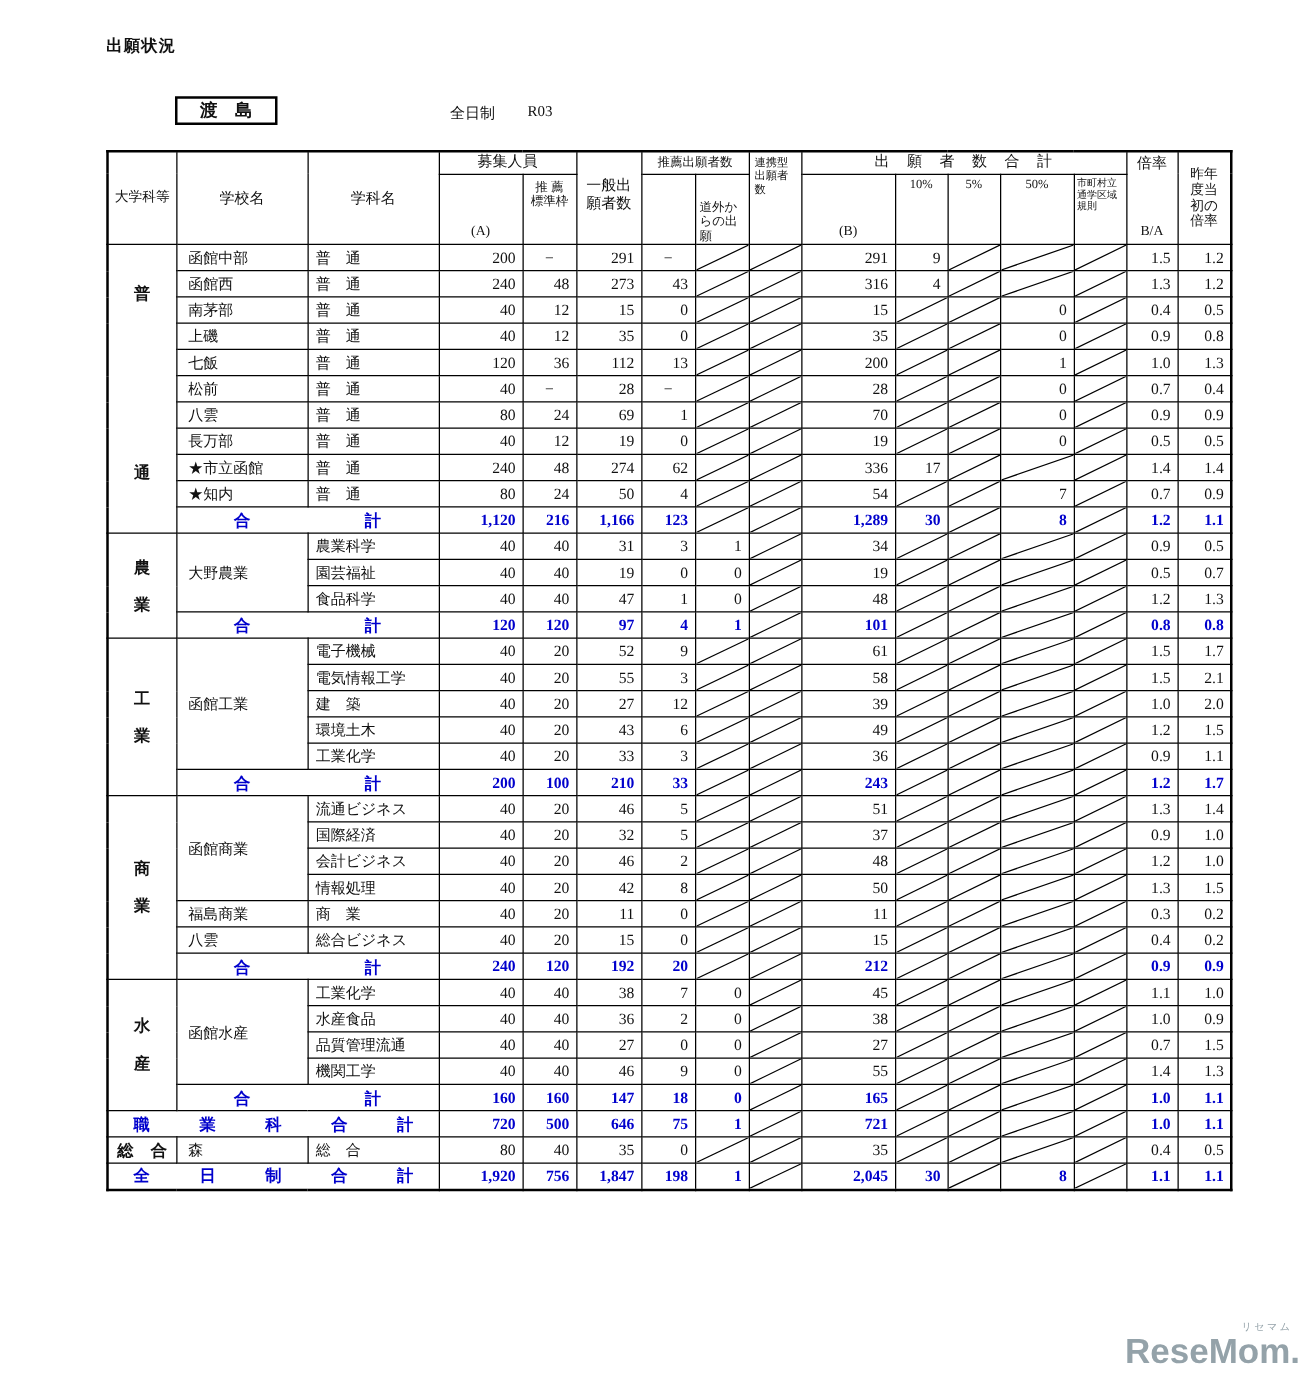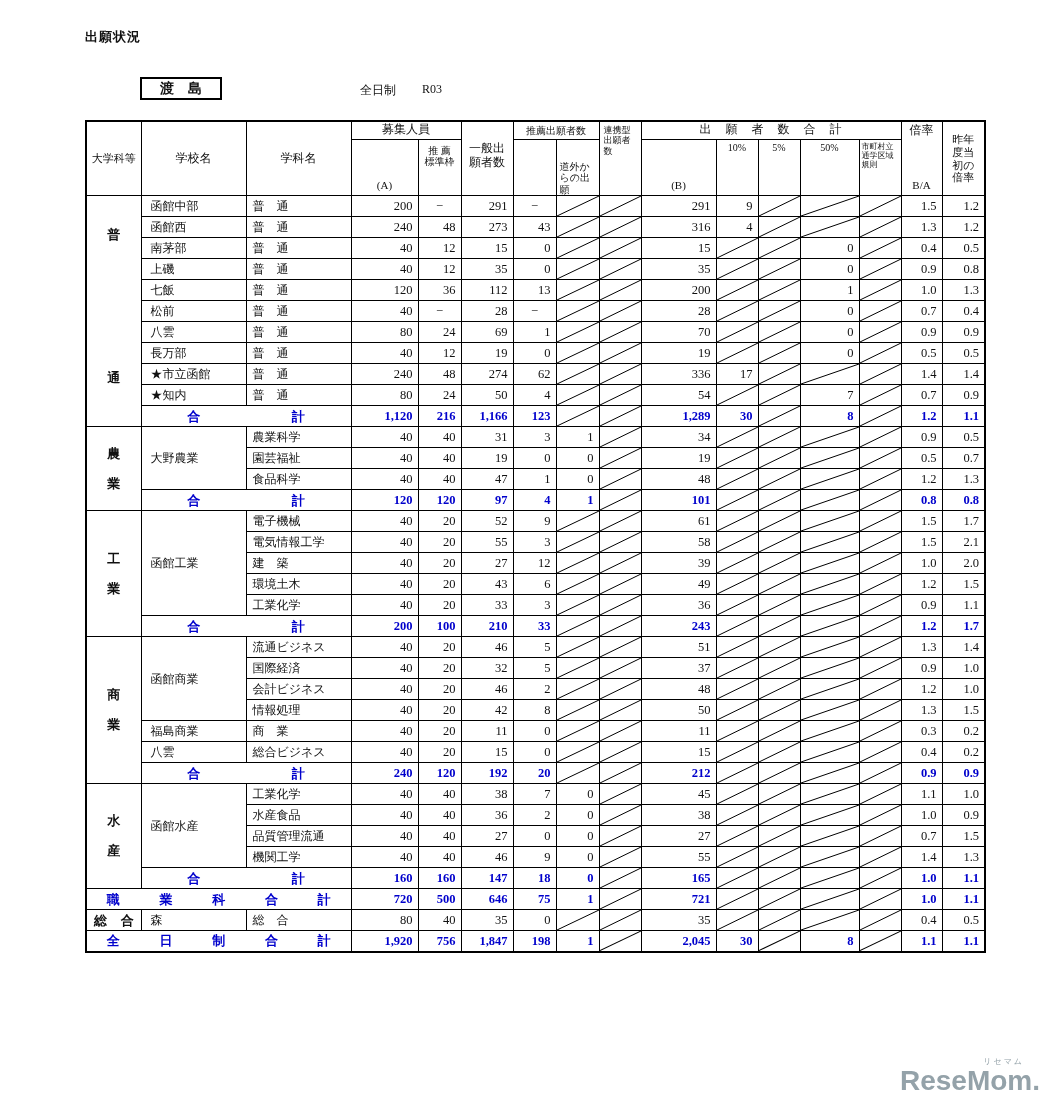--- a/index.html
+++ b/index.html
@@ -43,21 +43,21 @@
   .cat-spread span:nth-child(1) { top:14%; }
   .cat-spread span:nth-child(2) { top:76%; }
   .cat-center span { display:block; line-height:30px; }
   .total-row td { color:#0000cc; font-weight:bold; }
   td.label-cell { font-family:"Liberation Sans","DejaVu Sans",sans-serif; font-size:13px; }
   .spread-label { display:flex; justify-content:space-around; align-items:center; width:100%; }
   td.diag svg { position:absolute; left:0; top:0; width:100%; height:100%; display:block; }
   td.diag svg line { stroke:#000; stroke-width:1px; }
 
   .logo { position:absolute; left:900px; top:1056px; width:140px; text-align:right; }
-  .logo-ruby { font-size:8px; color:#94a2a9; letter-spacing:2px; margin-right:16px; font-family:"Liberation Sans","DejaVu Sans",sans-serif; }
+  .logo-ruby { font-size:8px; color:#94a2a9; letter-spacing:2px; margin-right:6px; font-family:"Liberation Sans","DejaVu Sans",sans-serif; }
   .logo-text { font-size:28px; font-weight:bold; color:#94a2a9; line-height:1; font-family:"Liberation Sans","DejaVu Sans",sans-serif; }
 </style>
 </head>
 <body>
 
 <div class="page">
 
   <div class="doc-title">出願状況</div>
 
   <div class="region-box">

